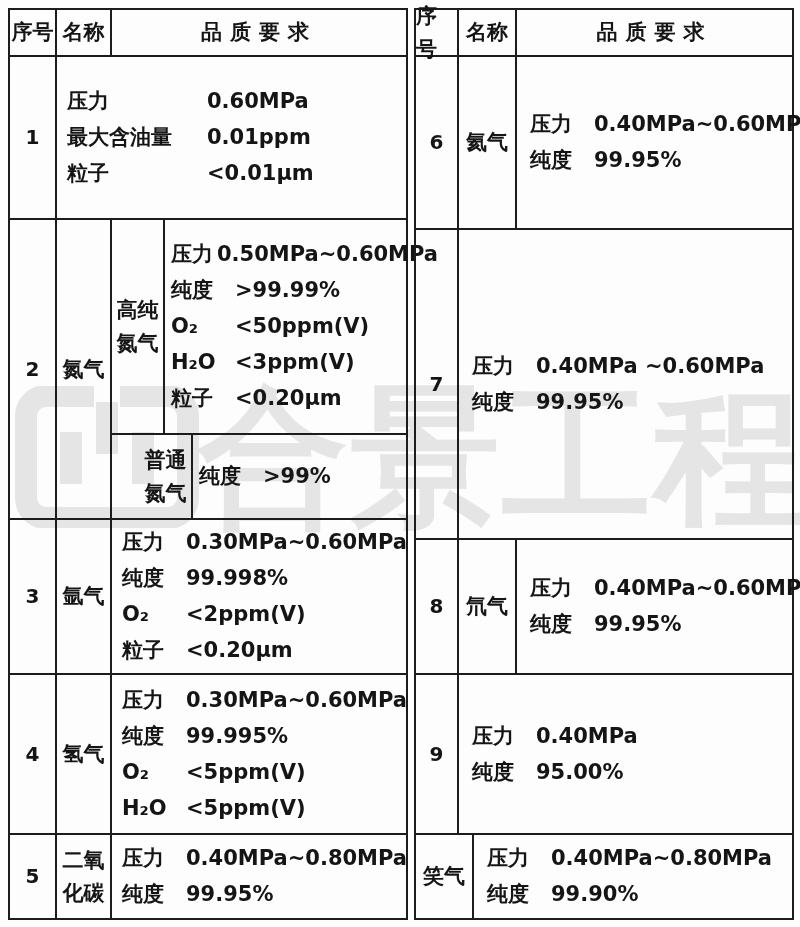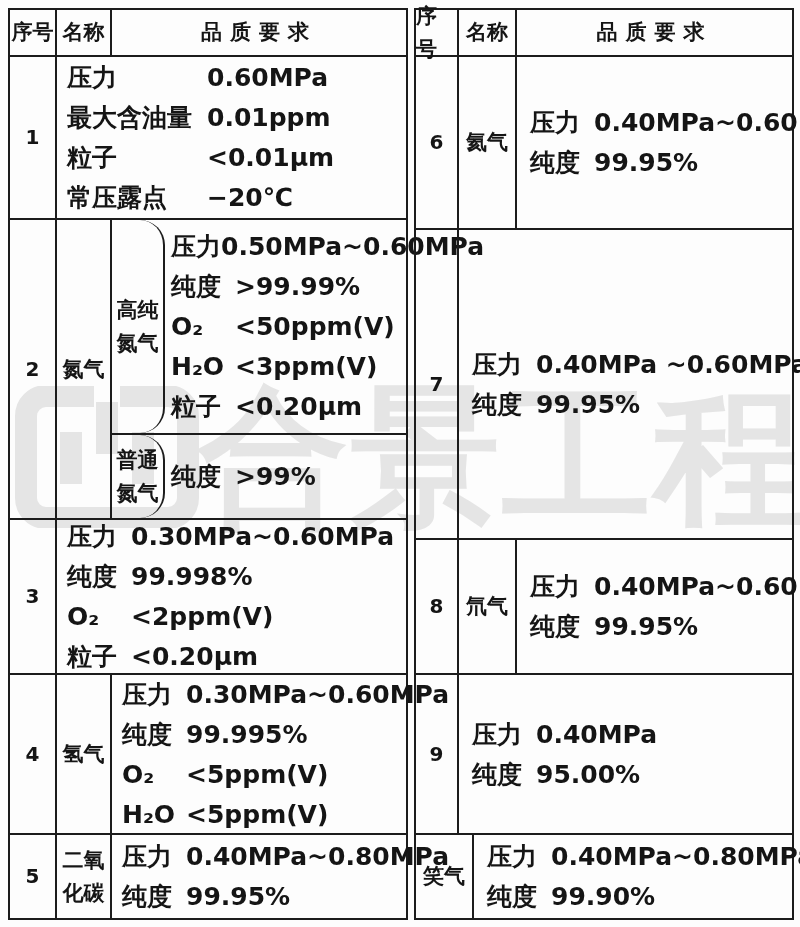--- a/index.html
+++ b/index.html
@@ -37,29 +37,29 @@
   .w-seq-r{flex:0 0 43px;} .w-name-r{flex:0 0 58px;}
   .w-q{flex:1 1 auto;}
   .hd{height:47px;}
   .hd .cl{justify-content:center;font-size:21px;}
   .qhead{letter-spacing:8px;}
   .ql{align-items:flex-start;justify-content:center;padding-left:10px;}
   .tbl-right .ql{padding-left:13px;}
   .fs{font-size:21px;}
   .seqnum{font-size:20px;}
   
-  .sl{display:flex;align-items:baseline;line-height:1;margin:7.5px 0;white-space:nowrap;font-size:25px;}
+  .sl{display:flex;align-items:baseline;line-height:1;margin:7.5px 0;white-space:nowrap;font-size:21px;}
   .lb{flex:0 0 64px;}
   .lb-wide{flex:0 0 140px;}
   .lb-tight{flex:0 0 46px;}
   
   .q2{flex:1 1 auto;display:flex;flex-direction:column;min-width:0;}
   .srw{display:flex;box-sizing:border-box;border-bottom:2px solid #1c1c1c;flex:0 0 215px;min-height:0;}
-  .srw.last{border-bottom:none;flex:1 1 auto;}
-  .w-sub{flex:0 0 53px;border-radius:25px;}
+  .srw.last{border-bottom:none;flex:1 1 auto;margin-left:28px;}
+  .w-sub{flex:0 0 53px;}
   .srw .ql{padding-left:6px;}
   .namecell span{display:block;text-align:center;}
 </style>
 </head>
 <body>
 
 <div class="page">
 
   <div class="wm">
     <svg class="wm-logo" width="186" height="142" viewBox="0 0 186 142">
@@ -88,24 +88,20 @@
             <span>0.60MPa</span>
           </div>
         <div class="sl">
             <span class="lb lb-wide">最大含油量</span>
             <span>0.01ppm</span>
           </div>
         <div class="sl">
             <span class="lb lb-wide">粒子</span>
             <span>&lt;0.01μm</span>
           </div>
-        <div class="sl">
-            <span class="lb lb-wide">常压露点</span>
-            <span>−20℃</span>
-          </div>
       </div>
     </div>
 
     <div class="rw" style="flex:0 0 300px;">
       <div class="cl w-seq seqnum">2</div>
       <div class="cl w-name fs namecell">
         <span>氮气</span>
       </div>
       <div class="q2">
 
@@ -148,20 +144,23 @@
                 <span class="lb">纯度</span>
                 <span>&gt;99%</span>
               </div>
           </div>
         </div>
       </div>
     </div>
 
     <div class="rw" style="flex:0 0 155px;">
       <div class="cl w-seq seqnum">3</div>
+      <div class="cl w-name fs namecell">
+        <span>氩气</span>
+      </div>
       <div class="cl w-q qend ql">
         <div class="sl">
             <span class="lb">压力</span>
             <span>0.30MPa~0.60MPa</span>
           </div>
         <div class="sl">
             <span class="lb">纯度</span>
             <span>99.998%</span>
           </div>
         <div class="sl">

